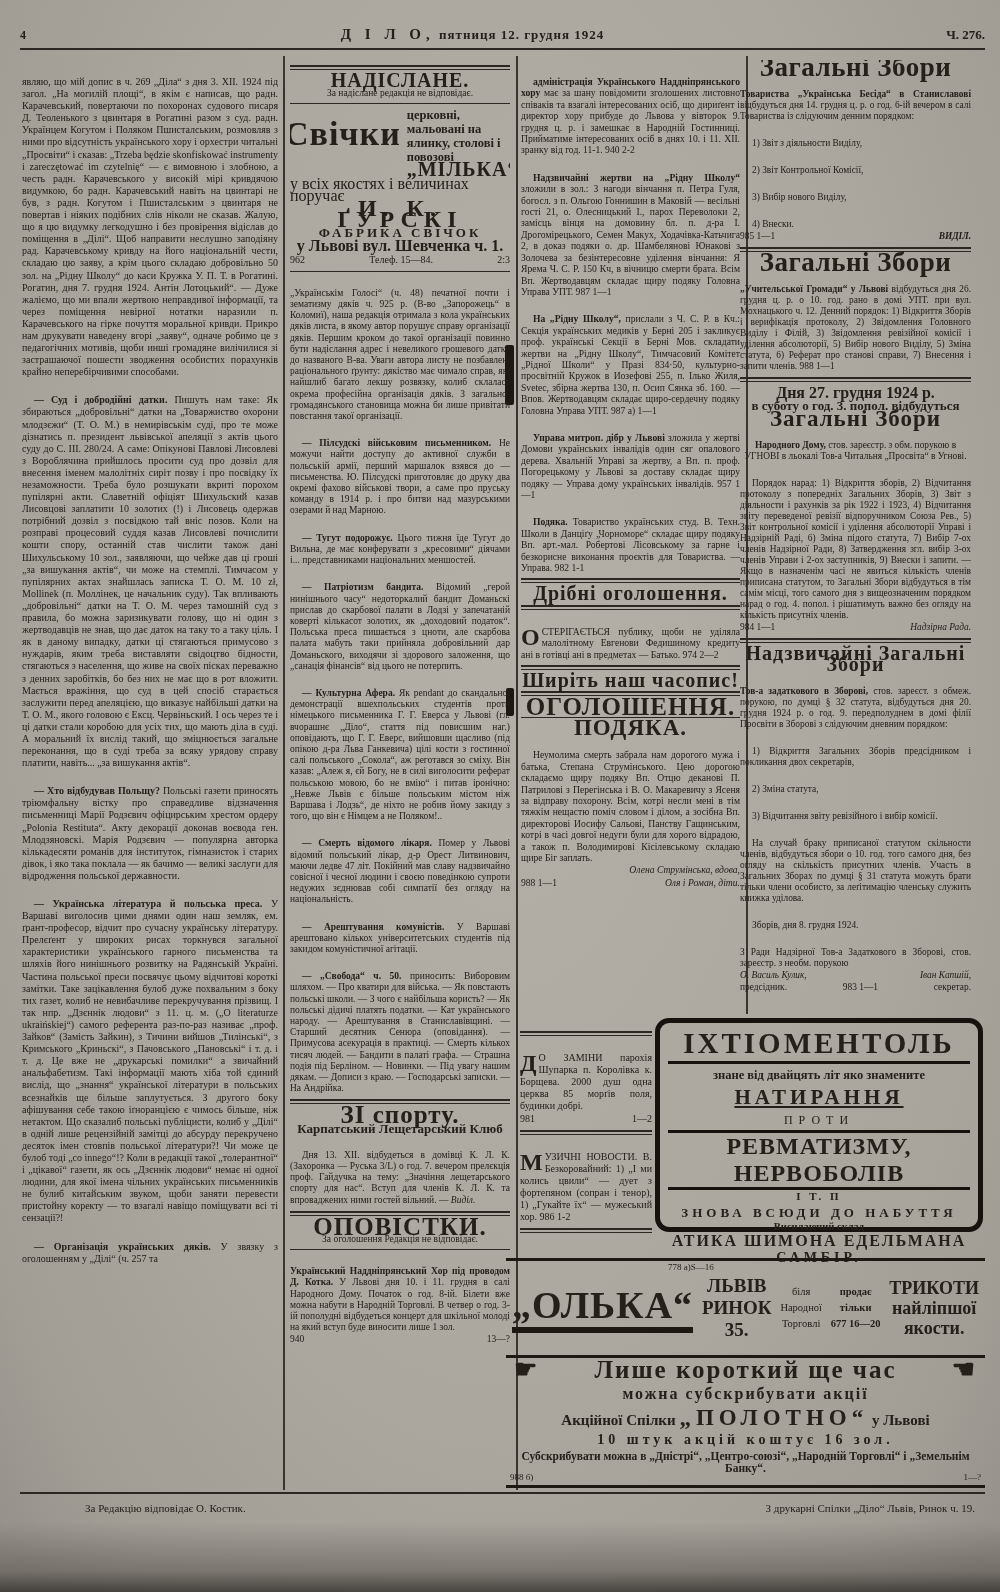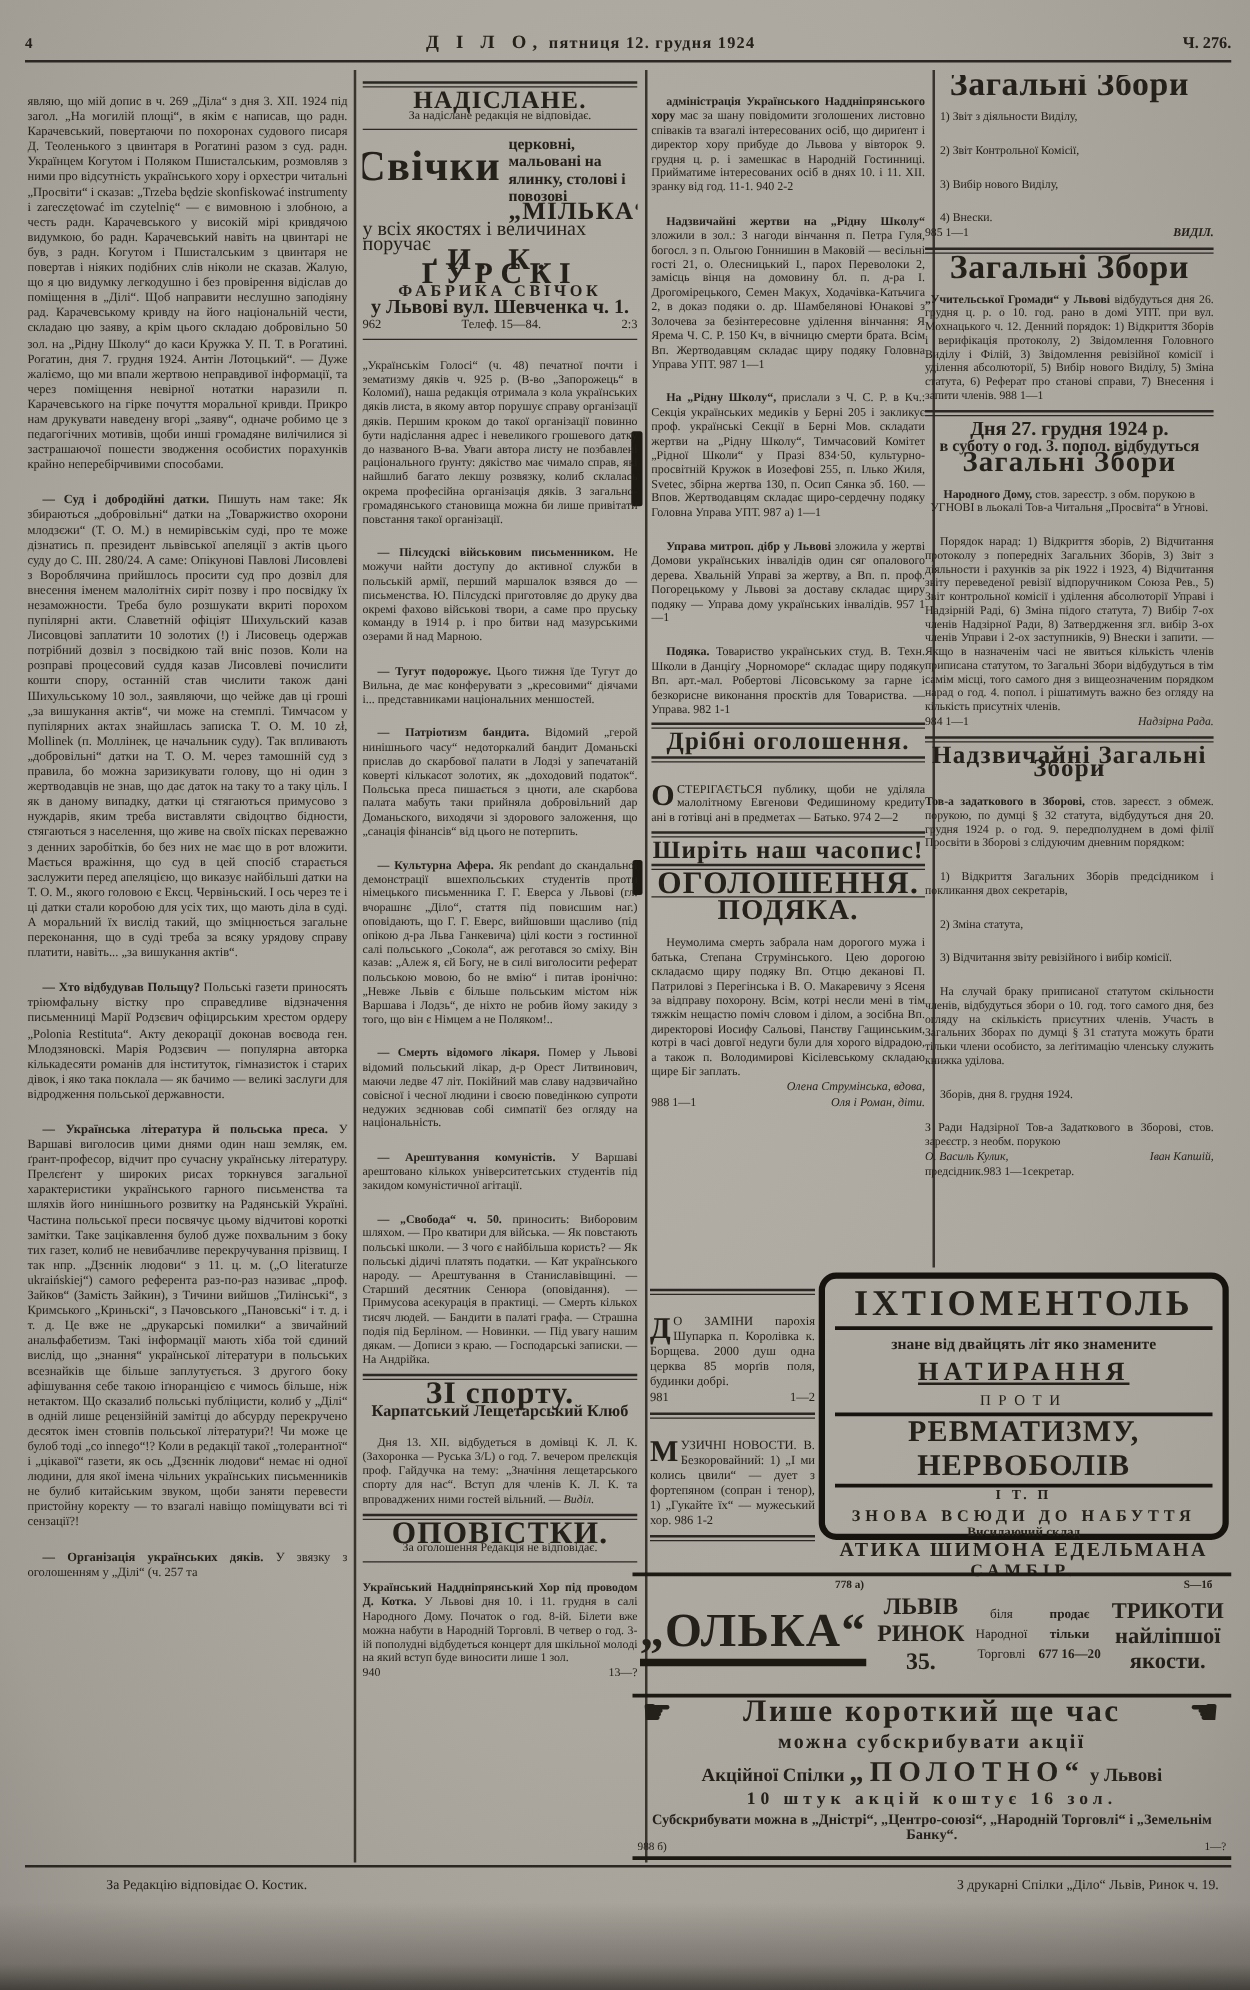--- a/index.html
+++ b/index.html
@@ -35,21 +35,21 @@
   .hr1{border-top:1.5px solid #2b2722;margin:4px 0;}
   .hcen{text-align:center;font-weight:bold;margin:2px 0;}
   .h21{font-size:20px;letter-spacing:1px;}
   .h24{font-size:23px;letter-spacing:1px;}
   .h26{font-size:25px;letter-spacing:1px;}
   .h28{font-size:27px;letter-spacing:.5px;}
   .h18{font-size:16px;}
   .h14{font-size:13px;}
   .sub{text-align:center;font-size:9.5px;margin:0 0 3px 0;}
   .row{display:flex;justify-content:space-between;align-items:baseline;margin:1px 0;}
-  .row3{display:flex;align-items:baseline;}
+  .row3{display:flex;justify-content:space-between;align-items:baseline;}
   .it{font-style:italic;}
   .b{font-weight:bold;}
   .cen{text-align:center;}
   
   .svad{margin:4px 0 6px 0;}
   .sv-top{display:flex;align-items:flex-start;}
   .sv-word{font-size:34px;font-weight:bold;letter-spacing:1px;line-height:52px;margin-left:-6px;}
   .sv-right{flex:1;font-weight:bold;font-size:12.5px;line-height:14px;text-align:left;padding-left:6px;}
   .sv-milka{display:block;text-align:right;font-size:20px;letter-spacing:1px;margin-top:-2px;}
   .sv-small{text-align:left;font-size:16px;margin:2px 0;}
@@ -63,21 +63,21 @@
   .ich-title{font-size:29px;font-weight:bold;letter-spacing:3px;border-bottom:3px solid #16130e;padding-bottom:1px;}
   .ich-l1{font-size:12.5px;font-weight:bold;margin-top:4px;}
   .ich-nat{font-size:21px;font-weight:bold;letter-spacing:4px;text-decoration:underline;margin-top:2px;}
   .ich-proty{font-size:12px;letter-spacing:6px;margin-top:3px;}
   .ich-big{font-size:24px;font-weight:bold;letter-spacing:1px;border-top:3px solid #16130e;border-bottom:3px solid #16130e;margin-top:2px;}
   .ich-itp{font-size:11px;font-weight:bold;letter-spacing:3px;}
   .ich-znova{font-size:13px;font-weight:bold;letter-spacing:4px;margin-top:3px;}
   .ich-sklad{font-size:10.5px;font-weight:bold;}
   .ich-at{font-size:16px;font-weight:bold;letter-spacing:2px;}
   .ich-samb{font-size:14px;font-weight:bold;letter-spacing:4px;}
-  .ich-nums{display:flex;justify-content:space-between;font-size:9px;margin-top:-4px;font-weight:bold;}
+  .ich-nums{display:flex;justify-content:flex-start;font-size:9px;margin-top:-4px;}
   .smads{position:absolute;left:520px;top:1026px;width:132px;font-size:10px;line-height:12px;text-align:justify;}
   .dcap{float:left;font-size:24px;line-height:22px;font-weight:bold;padding-right:2px;}
   .olka{position:absolute;left:506px;top:1258px;width:479px;height:100px;border-top:3px solid #1c1913;border-bottom:3px solid #1c1913;
     display:flex;align-items:center;justify-content:space-between;padding:2px 6px;box-sizing:border-box;}
   .olka-name{font-size:38px;font-weight:bold;letter-spacing:1px;border-bottom:6px solid #1c1913;line-height:44px;}
   .olka-col{text-align:center;font-weight:bold;}
   .olka-city{font-size:19px;line-height:22px;}
   .olka-sm{font-size:10.5px;line-height:16px;font-weight:normal;}
   .olka-sm2{font-size:10.5px;line-height:16px;}
   .olka-tr{font-size:18px;line-height:20px;}
@@ -213,20 +213,21 @@
       <span>981</span>
       <span>1—2</span>
     </div>
     <div class="hr2"></div>
     <p class="bp noind"><span class="dcap">М</span><span>УЗИЧНІ НОВОСТИ. В. Безкоровайний: 1) „І ми колись цвили“ — дует з фортепяном (сопран і тенор), 1) „Гукайте їх“ — мужеський хор.   986 1-2</span></p>
     <div class="hr2"></div>
   </div>
 
   <section class="col c4">
     <div class="hcen h28">Загальні Збори</div>
+    <p class="bp noind"><b class="ld">Товариства „Українська Бесіда“ в Станиславові</b> <span>відбудуться дня 14. грудня ц. р. о год. 6-ій вечером в салі Товариства із слідуючим денним порядком:</span></p>
     <p class="bp">1) Звіт з діяльности Виділу,</p>
     <p class="bp">2) Звіт Контрольної Комісії,</p>
     <p class="bp">3) Вибір нового Виділу,</p>
     <p class="bp">4) Внески.</p>
     <div class="row">
       <span>985   1—1</span>
       <span class="it b">ВИДІЛ.</span>
     </div>
     <div class="hr2"></div>
 

